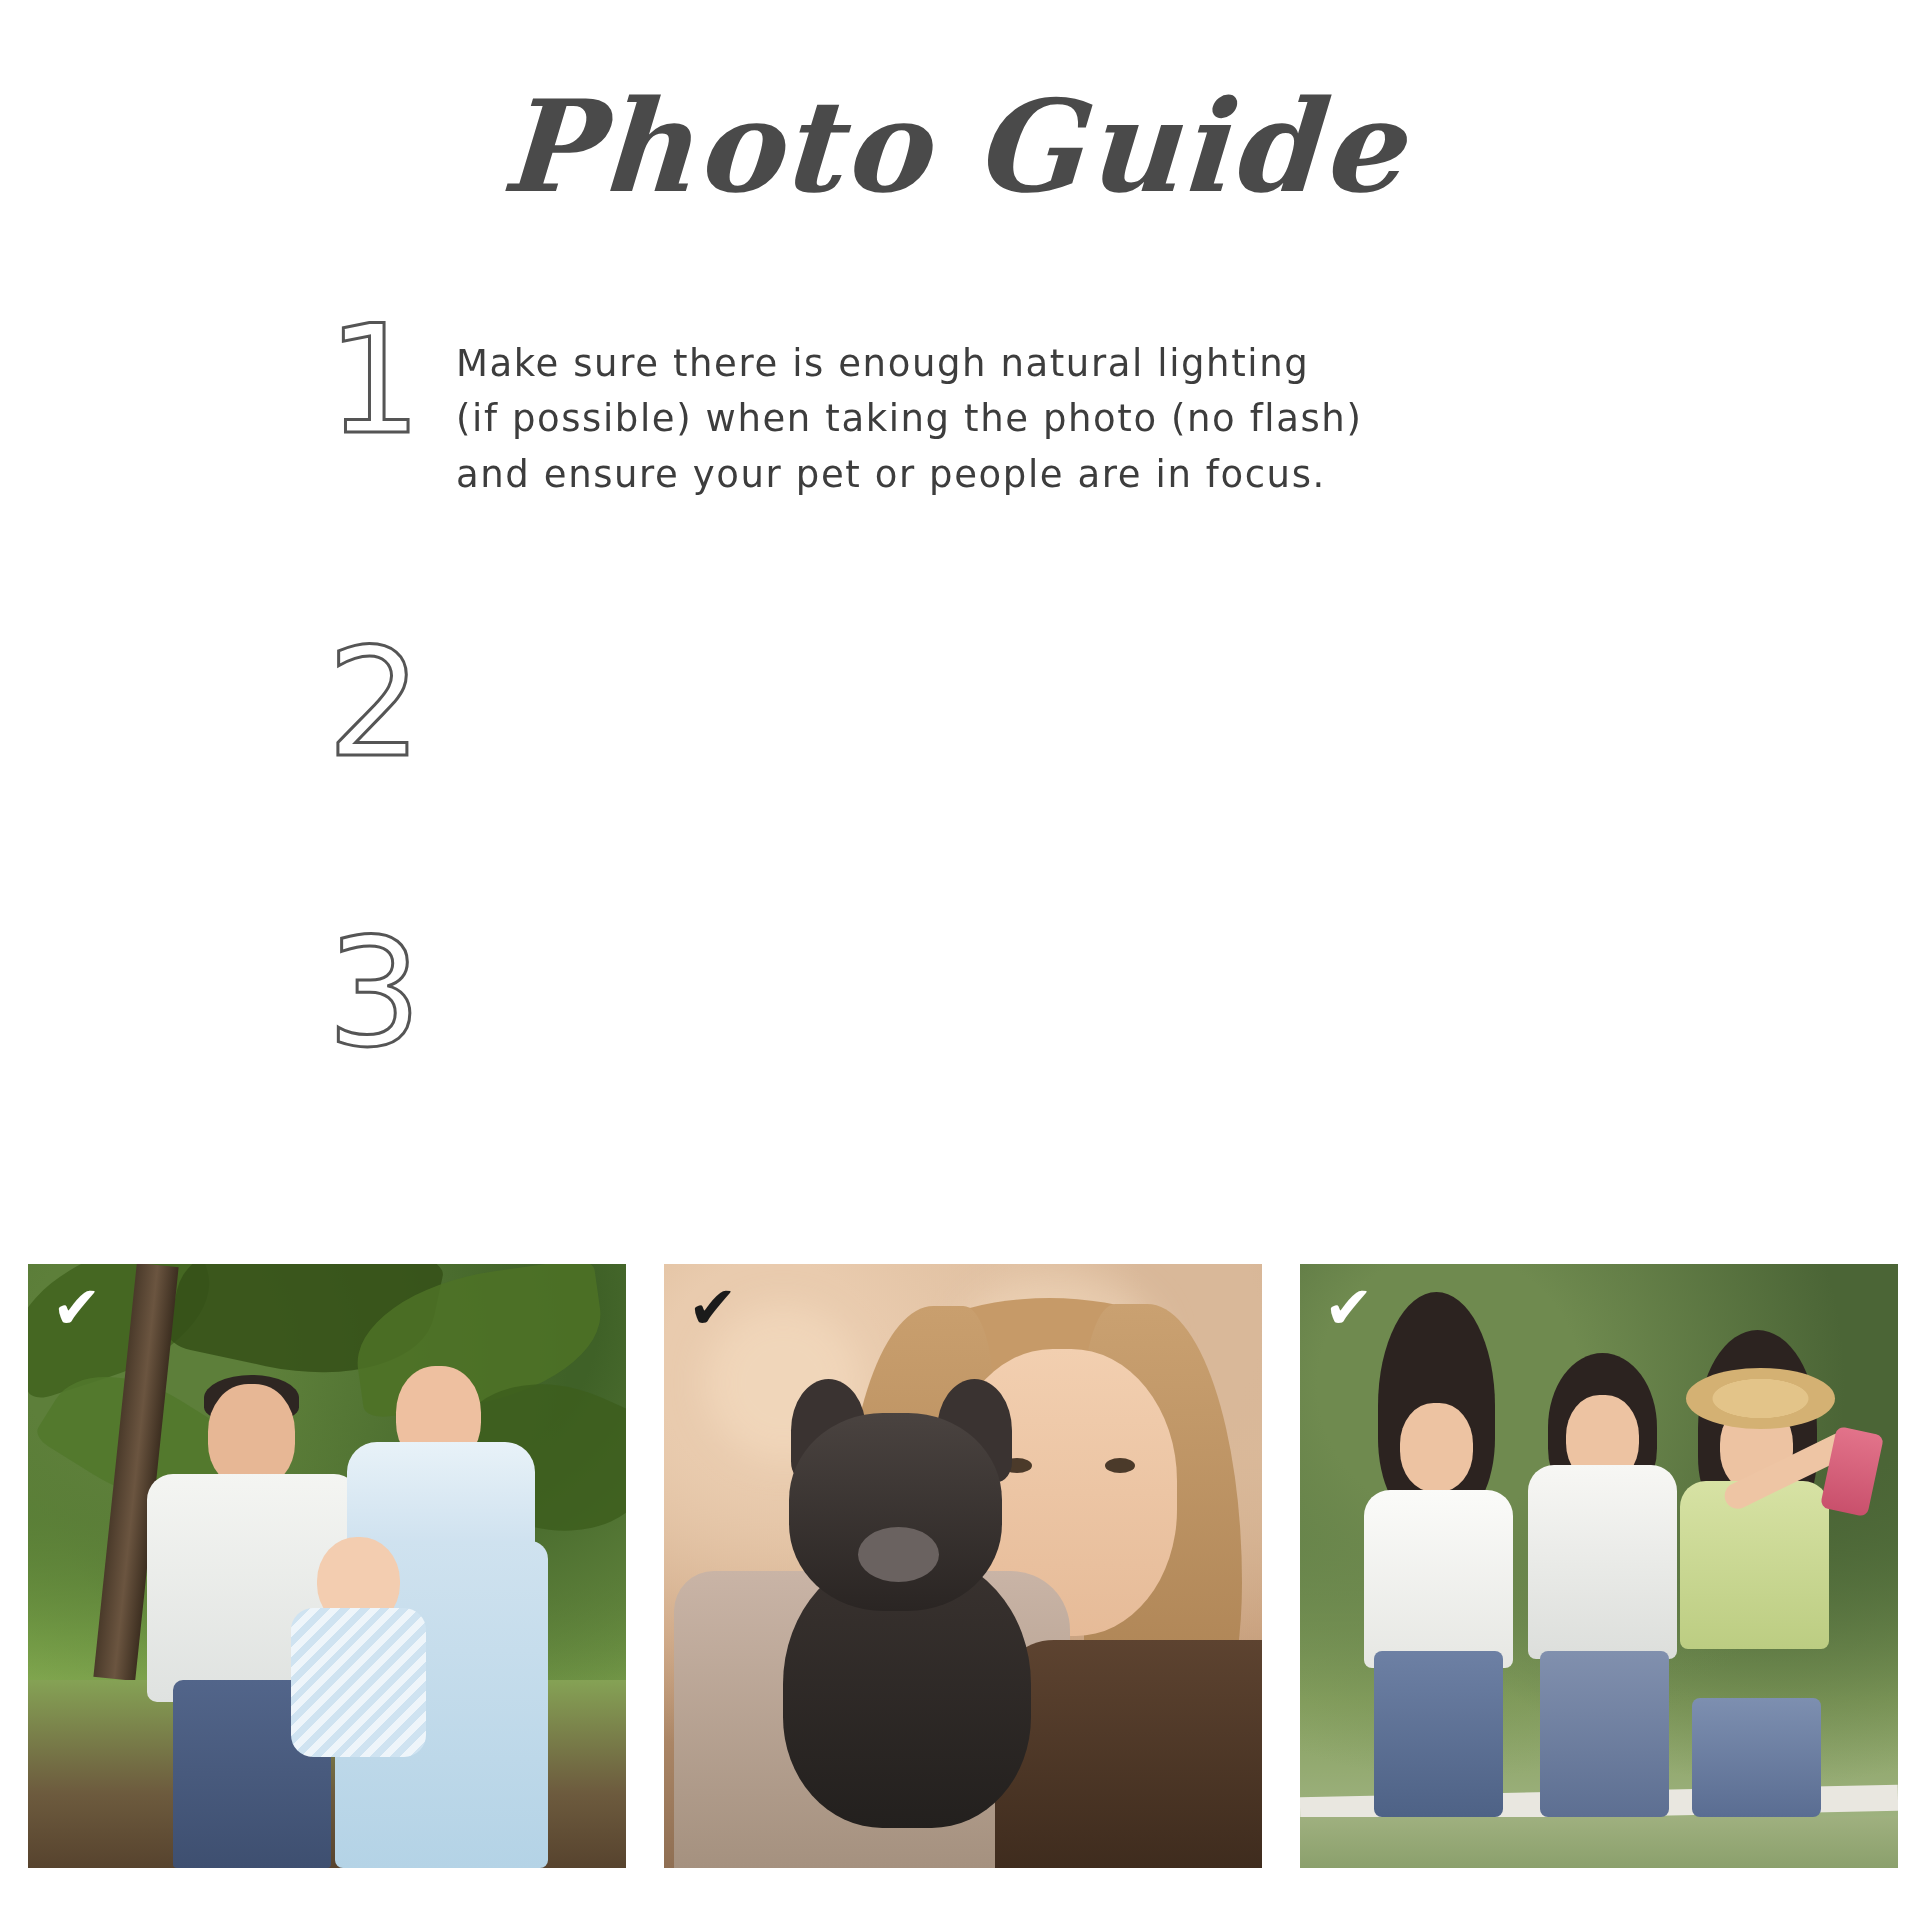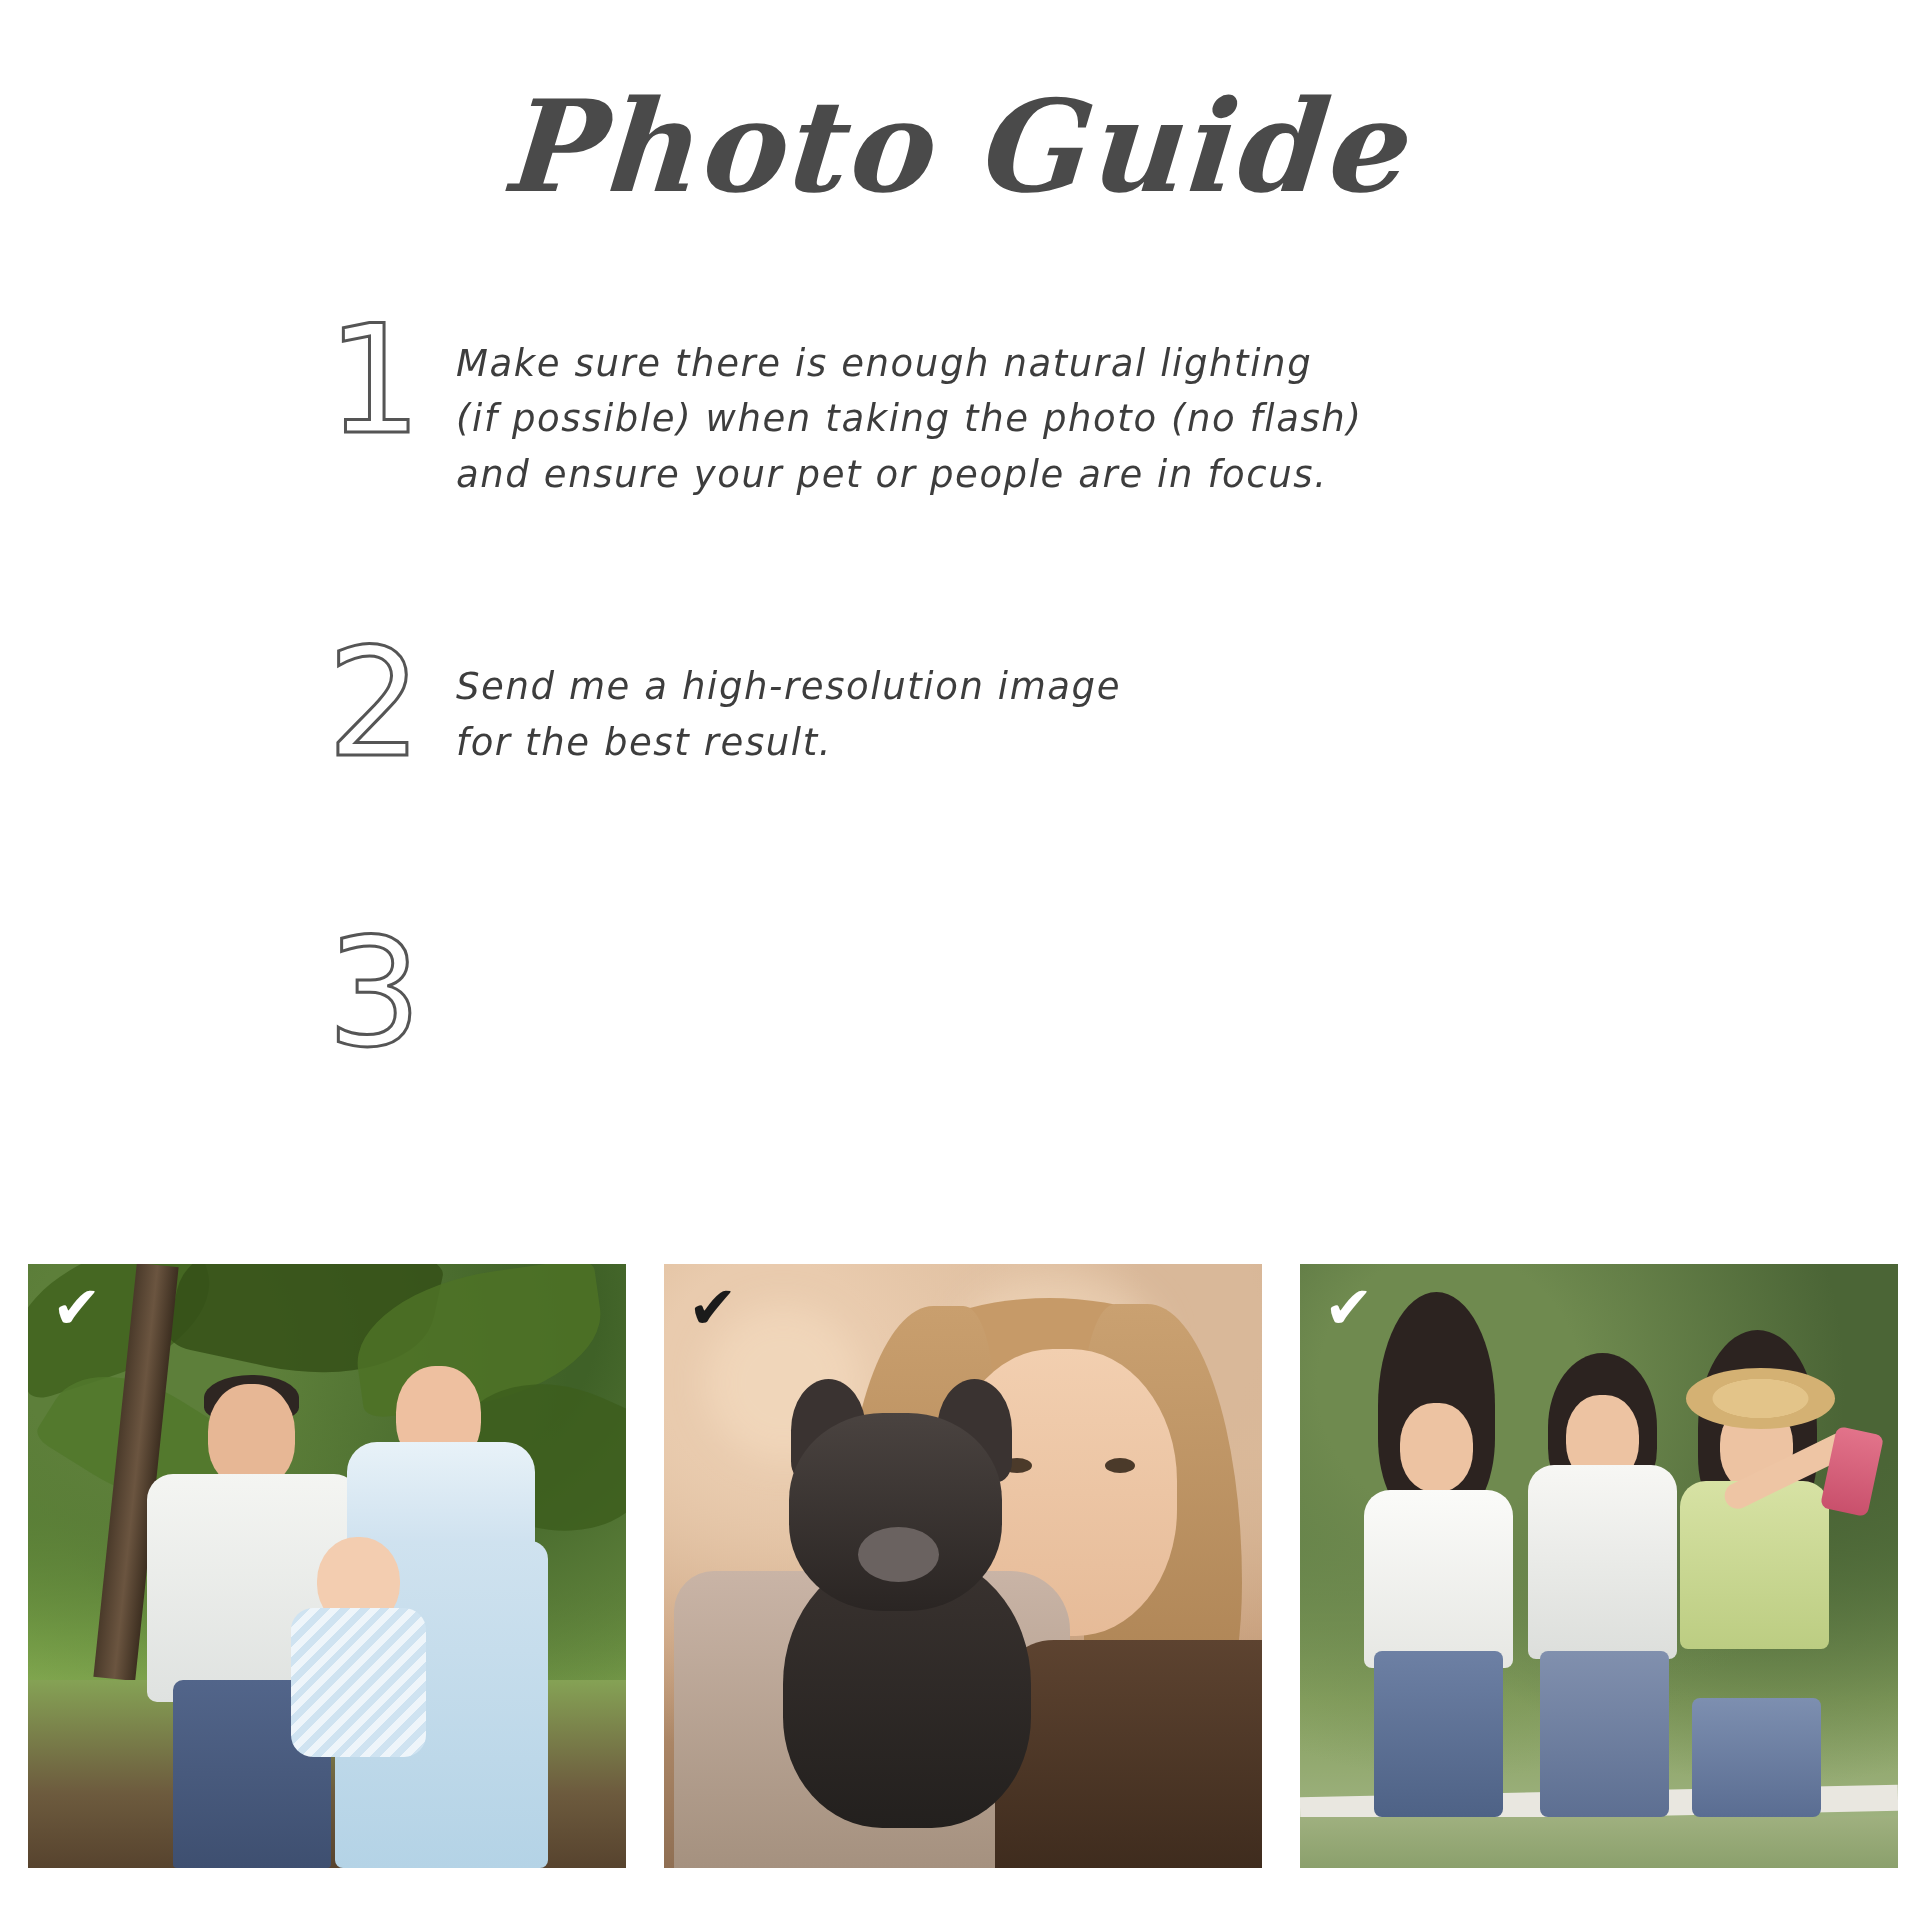--- a/index.html
+++ b/index.html
@@ -59,21 +59,20 @@
   }
   .step-text {
     font-family: "DejaVu Sans", sans-serif;
     font-size: 37px;
     line-height: 1.5;
     color: #3d3d3d;
     letter-spacing: 1.6px;
     white-space: pre-line;
     font-weight: 500;
     padding-top: 8px;
-    font-style: italic;
   }
   .step-2 { margin-bottom: 166px; }
 
   
   .photos {
     position: absolute;
     left: 28px;
     bottom: 59px;
     width: 1871px;
     display: flex;
@@ -305,22 +304,20 @@
 
   <div class="step step-1">
     <div class="step-num">1</div>
     <div class="step-text">Make sure there is enough natural lighting
 (if possible) when taking the photo (no flash)
 and ensure your pet or people are in focus.</div>
   </div>
 
   <div class="step step-2">
     <div class="step-num">2</div>
-    <div class="step-text">Send me a high-resolution image
-for the best result.</div>
   </div>
 
   <div class="step step-3">
     <div class="step-num">3</div>
   </div>
 
 </div>
 
 <div class="photos">
 

